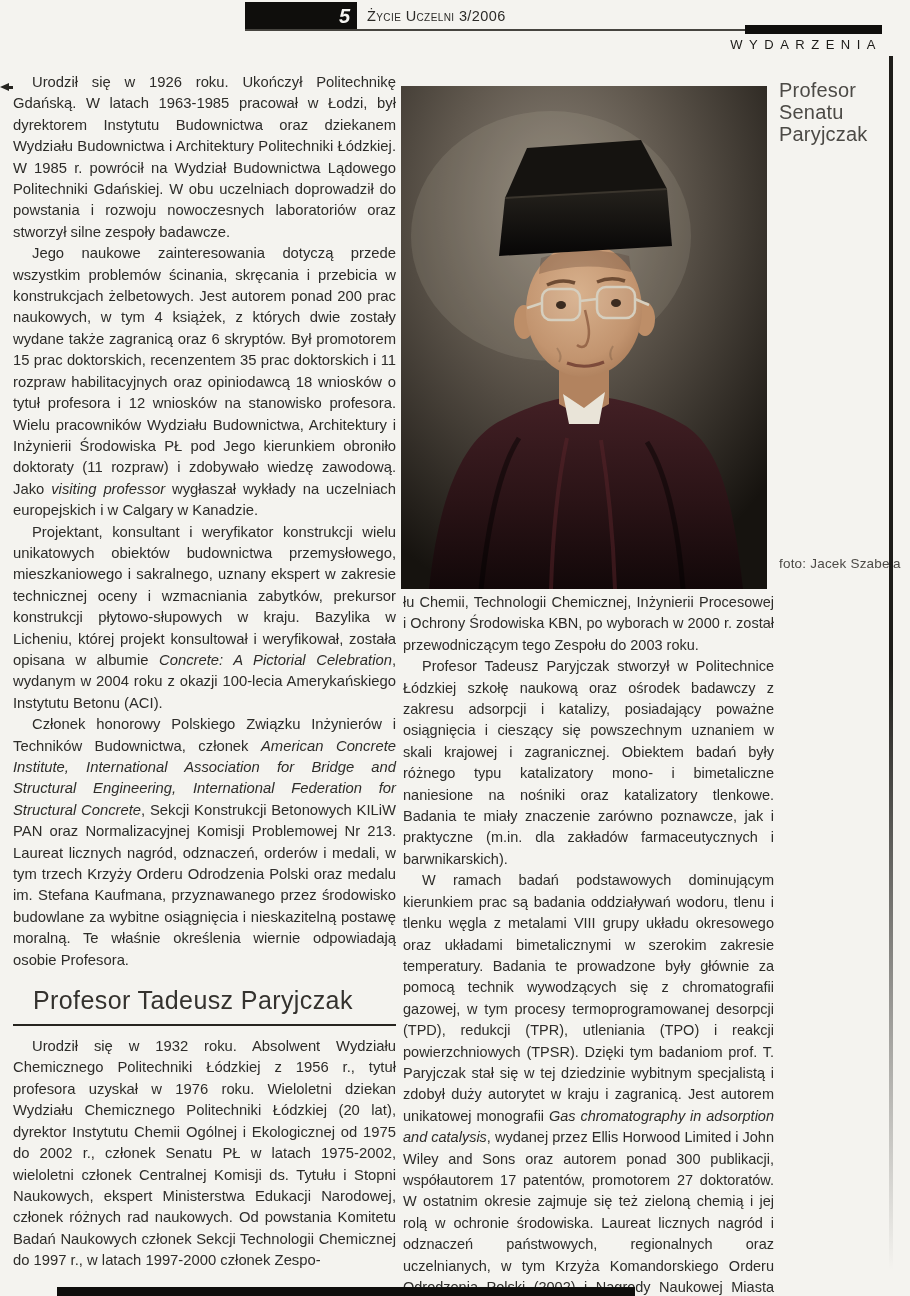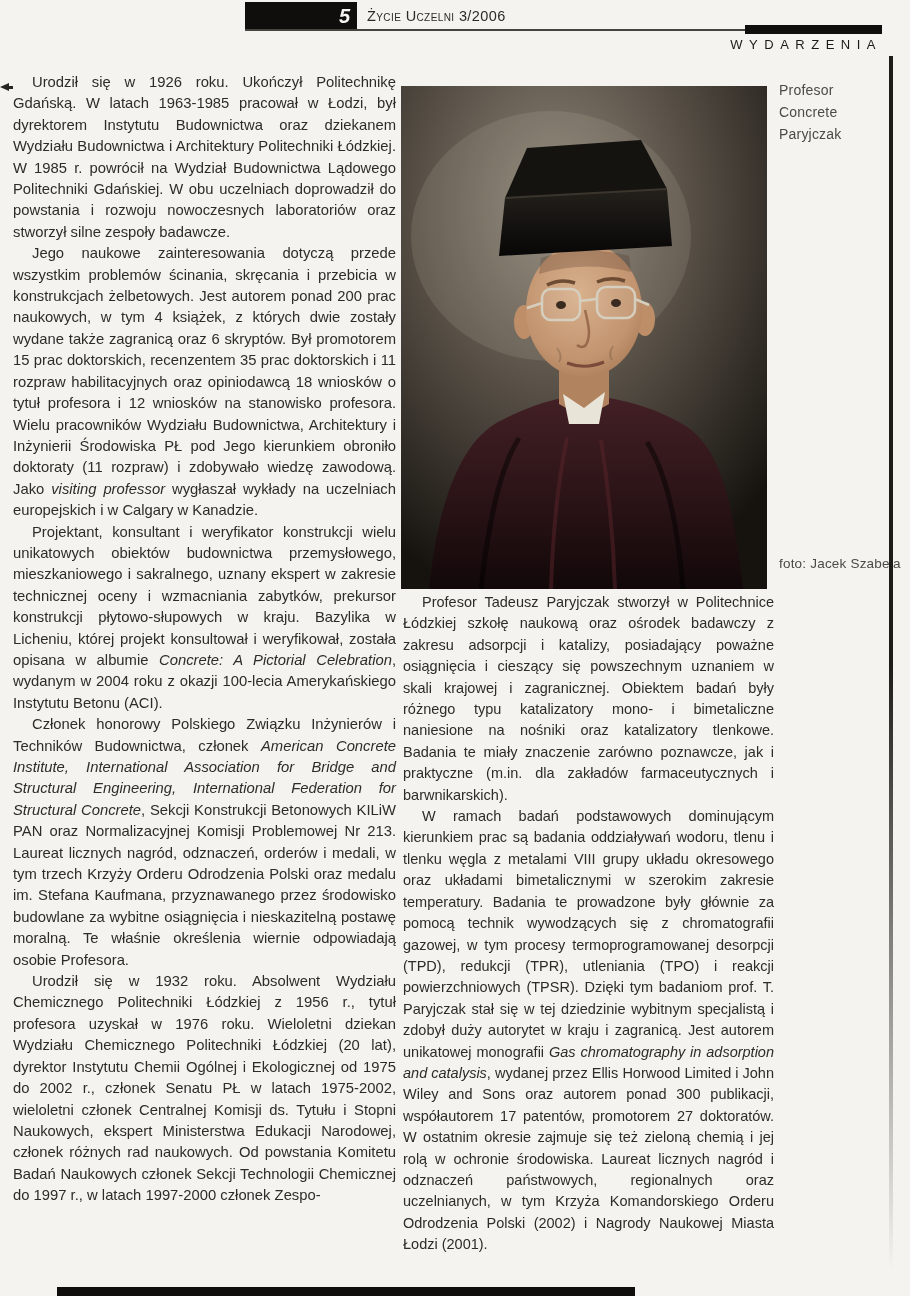--- a/index.html
+++ b/index.html
@@ -44,21 +44,21 @@
     font-size:25px; font-weight:400; letter-spacing:.4px; color:#34322e;
     text-align:left; line-height:30px;
   }
 
   
   .photo-frame { position:absolute; left:401px; top:86px; width:366px; height:503px; }
   .photo-frame svg { display:block; width:100%; height:100%; }
 
   .margin-label {
     position:absolute; left:779px; top:79px;
-    font-size:14px; line-height:22px; color:#4c4a46; letter-spacing:.2px;
+    font-size:20px; line-height:22px; color:#4c4a46; letter-spacing:.2px;
   }
   .photo-caption {
     position:absolute; left:779px; top:556px;
     font-size:13.5px; color:#4c4a46; letter-spacing:.2px;
   }
 
   
   .cont-arrow {
     position:absolute; left:0; top:83px; width:0; height:0;
     border-top:4px solid transparent; border-bottom:4px solid transparent;
@@ -87,20 +87,23 @@
   <div class="hdr-section">WYDARZENIA</div>
 
   <div class="cont-arrow"></div>
 
   <div class="left-col col">
     <p class="par indent">Urodził się w 1926 roku. Ukończył Politechnikę Gdańską. W latach 1963-1985 pracował w Łodzi, był dyrektorem Instytutu Budownictwa oraz dziekanem Wydziału Budownictwa i Architektury Politechniki Łódzkiej. W 1985 r. powrócił na Wydział Budownictwa Lądowego Politechniki Gdańskiej. W obu uczelniach doprowadził do powstania i rozwoju nowoczesnych laboratoriów oraz stworzył silne zespoły badawcze.</p>
     <p class="par indent">Jego naukowe zainteresowania dotyczą przede wszystkim problemów ścinania, skręcania i przebicia w konstrukcjach żelbetowych. Jest autorem ponad 200 prac naukowych, w tym 4 książek, z których dwie zostały wydane także zagranicą oraz 6 skryptów. Był promotorem 15 prac doktorskich, recenzentem 35 prac doktorskich i 11 rozpraw habilitacyjnych oraz opiniodawcą 18 wniosków o tytuł profesora i 12 wniosków na stanowisko profesora. Wielu pracowników Wydziału Budownictwa, Architektury i Inżynierii Środowiska PŁ pod Jego kierunkiem obroniło doktoraty (11 rozpraw) i zdobywało wiedzę zawodową. Jako <i>visiting professor</i> wygłaszał wykłady na uczelniach europejskich i w Calgary w Kanadzie.</p>
     <p class="par indent">Projektant, konsultant i weryfikator konstrukcji wielu unikatowych obiektów budownictwa przemysłowego, mieszkaniowego i sakralnego, uznany ekspert w zakresie technicznej oceny i wzmacniania zabytków, prekursor konstrukcji płytowo-słupowych w kraju. Bazylika w Licheniu, której projekt konsultował i weryfikował, została opisana w albumie <i>Concrete: A Pictorial Celebration</i>, wydanym w 2004 roku z okazji 100-lecia Amerykańskiego Instytutu Betonu (ACI).</p>
     <p class="par indent">Członek honorowy Polskiego Związku Inżynierów i Techników Budownictwa, członek <i>American Concrete Institute, International Association for Bridge and Structural Engineering, International Federation for Structural Concrete</i>, Sekcji Konstrukcji Betonowych KILiW PAN oraz Normalizacyjnej Komisji Problemowej Nr 213. Laureat licznych nagród, odznaczeń, orderów i medali, w tym trzech Krzyży Orderu Odrodzenia Polski oraz medalu im. Stefana Kaufmana, przyznawanego przez środowisko budowlane za wybitne osiągnięcia i nieskazitelną postawę moralną. Te właśnie określenia wiernie odpowiadają osobie Profesora.</p>
 
+    <div class="heading-block">
+      <h2 class="section-heading">Profesor Tadeusz Paryjczak</h2>
+    </div>
 
     <p class="par indent">Urodził się w 1932 roku. Absolwent Wydziału Chemicznego Politechniki Łódzkiej z 1956 r., tytuł profesora uzyskał w 1976 roku. Wieloletni dziekan Wydziału Chemicznego Politechniki Łódzkiej (20 lat), dyrektor Instytutu Chemii Ogólnej i Ekologicznej od 1975 do 2002 r., członek Senatu PŁ w latach 1975-2002, wieloletni członek Centralnej Komisji ds. Tytułu i Stopni Naukowych, ekspert Ministerstwa Edukacji Narodowej, członek różnych rad naukowych. Od powstania Komitetu Badań Naukowych członek Sekcji Technologii Chemicznej do 1997 r., w latach 1997-2000 członek Zespo-</p>
   </div>
 
   <div class="photo-frame">
     <svg viewBox="0 0 366 503" preserveAspectRatio="none">
       <defs>
         <radialGradient id="bgG" cx="42%" cy="24%" r="80%">
           <stop offset="0%" stop-color="#8d8478"></stop>
           <stop offset="40%" stop-color="#5f574d"></stop>
@@ -161,25 +164,26 @@
 
       <path d="M184,224 C188,240 190,250 185,259 Q181,263 176,259" stroke="rgba(120,70,45,0.6)" stroke-width="2.5" fill="none"></path>
       <path d="M166,277 Q184,284 203,276" stroke="#7c4a3a" stroke-width="3" fill="none"></path>
       <path d="M156,262 Q162,270 158,276" stroke="rgba(0,0,0,0.15)" stroke-width="2" fill="none"></path>
       <path d="M212,260 Q207,268 211,274" stroke="rgba(0,0,0,0.15)" stroke-width="2" fill="none"></path>
     </svg>
   </div>
 
   <div class="margin-label">
     <div>Profesor</div>
-    <div>Concrete</div>
+    <div>Senatu</div>
     <div>Paryjczak</div>
   </div>
   <div class="photo-caption">foto: Jacek Szabela</div>
 
   <div class="right-col col">
+    <p class="par">łu Chemii, Technologii Chemicznej, Inżynierii Procesowej i Ochrony Środowiska KBN, po wyborach w 2000 r. został przewodniczącym tego Zespołu do 2003 roku.</p>
     <p class="par indent">Profesor Tadeusz Paryjczak stworzył w Politechnice Łódzkiej szkołę naukową oraz ośrodek badawczy z zakresu adsorpcji i katalizy, posiadający poważne osiągnięcia i cieszący się powszechnym uznaniem w skali krajowej i zagranicznej. Obiektem badań były różnego typu katalizatory mono- i bimetaliczne naniesione na nośniki oraz katalizatory tlenkowe. Badania te miały znaczenie zarówno poznawcze, jak i praktyczne (m.in. dla zakładów farmaceutycznych i barwnikarskich).</p>
     <p class="par indent">W ramach badań podstawowych dominującym kierunkiem prac są badania oddziaływań wodoru, tlenu i tlenku węgla z metalami VIII grupy układu okresowego oraz układami bimetalicznymi w szerokim zakresie temperatury. Badania te prowadzone były głównie za pomocą technik wywodzących się z chromatografii gazowej, w tym procesy termoprogramowanej desorpcji (TPD), redukcji (TPR), utleniania (TPO) i reakcji powierzchniowych (TPSR). Dzięki tym badaniom prof. T. Paryjczak stał się w tej dziedzinie wybitnym specjalistą i zdobył duży autorytet w kraju i zagranicą. Jest autorem unikatowej monografii <i>Gas chromatography in adsorption and catalysis</i>, wydanej przez Ellis Horwood Limited i John Wiley and Sons oraz autorem ponad 300 publikacji, współautorem 17 patentów, promotorem 27 doktoratów. W ostatnim okresie zajmuje się też zieloną chemią i jej rolą w ochronie środowiska. Laureat licznych nagród i odznaczeń państwowych, regionalnych oraz uczelnianych, w tym Krzyża Komandorskiego Orderu Odrodzenia Polski (2002) i Nagrody Naukowej Miasta Łodzi (2001).</p>
   </div>
 
   <div class="edge-line"></div>
   <div class="bottom-bar"></div>
 </div>
 
 </body></html>

